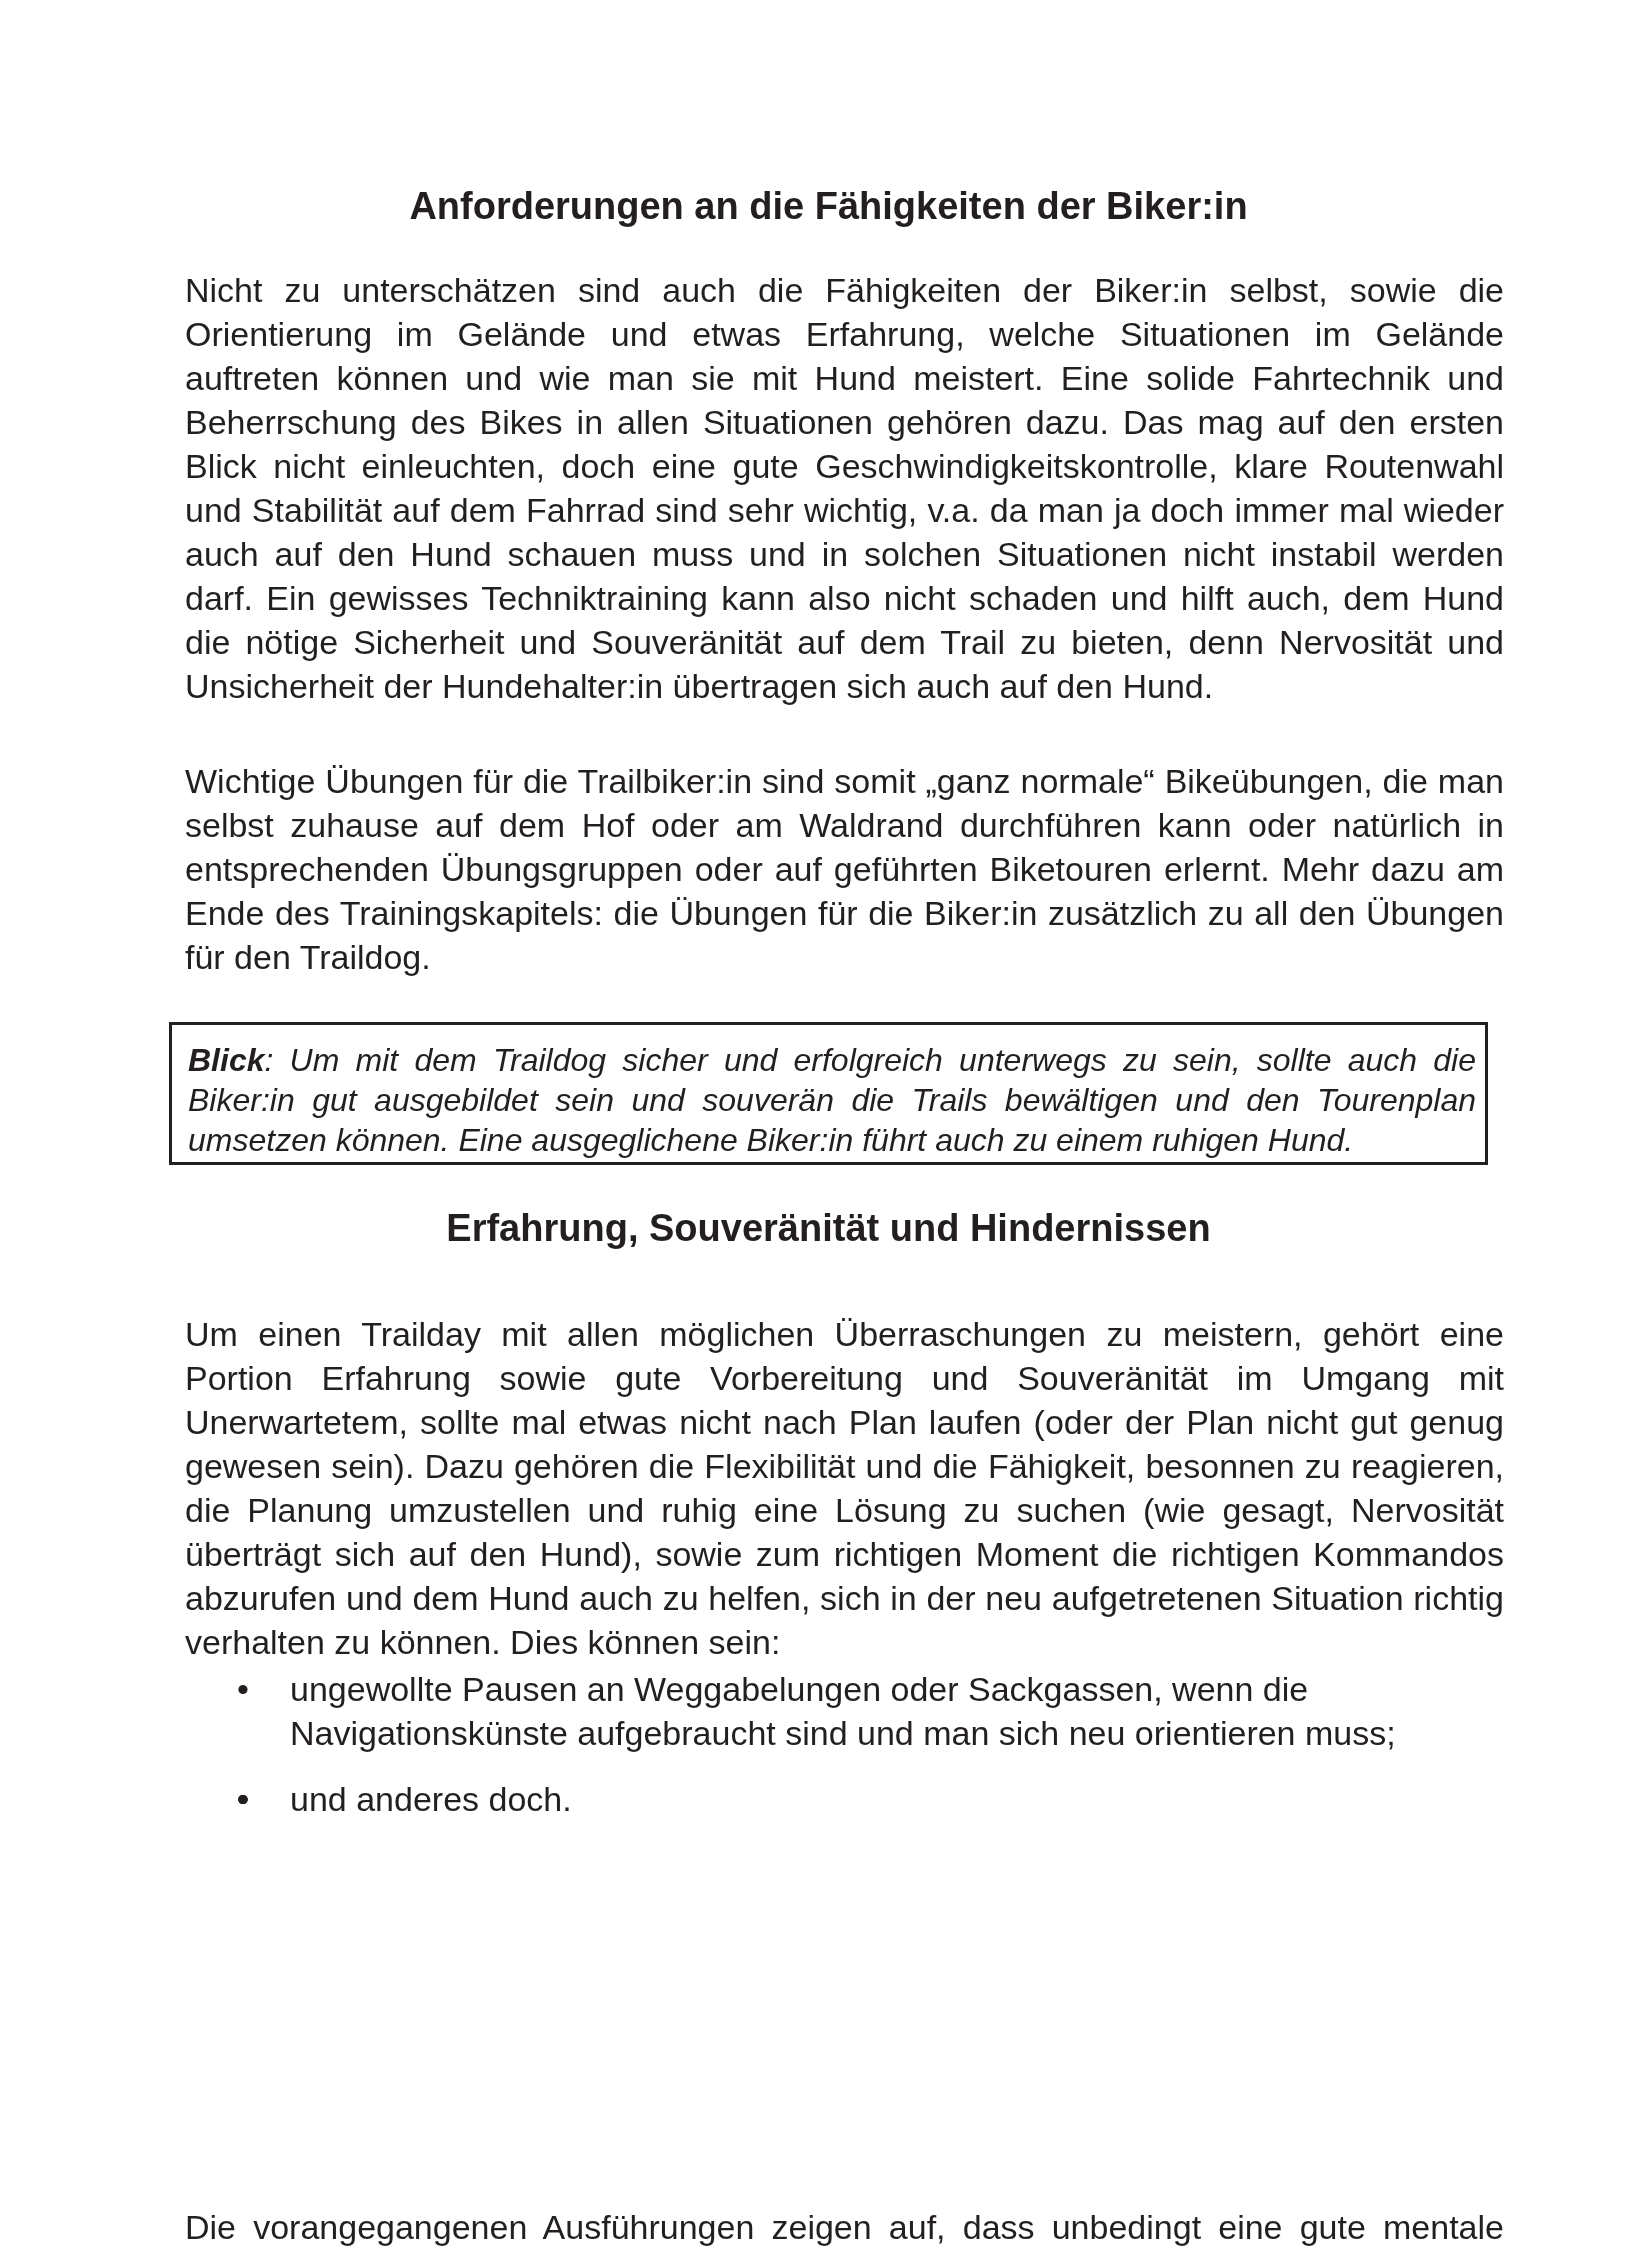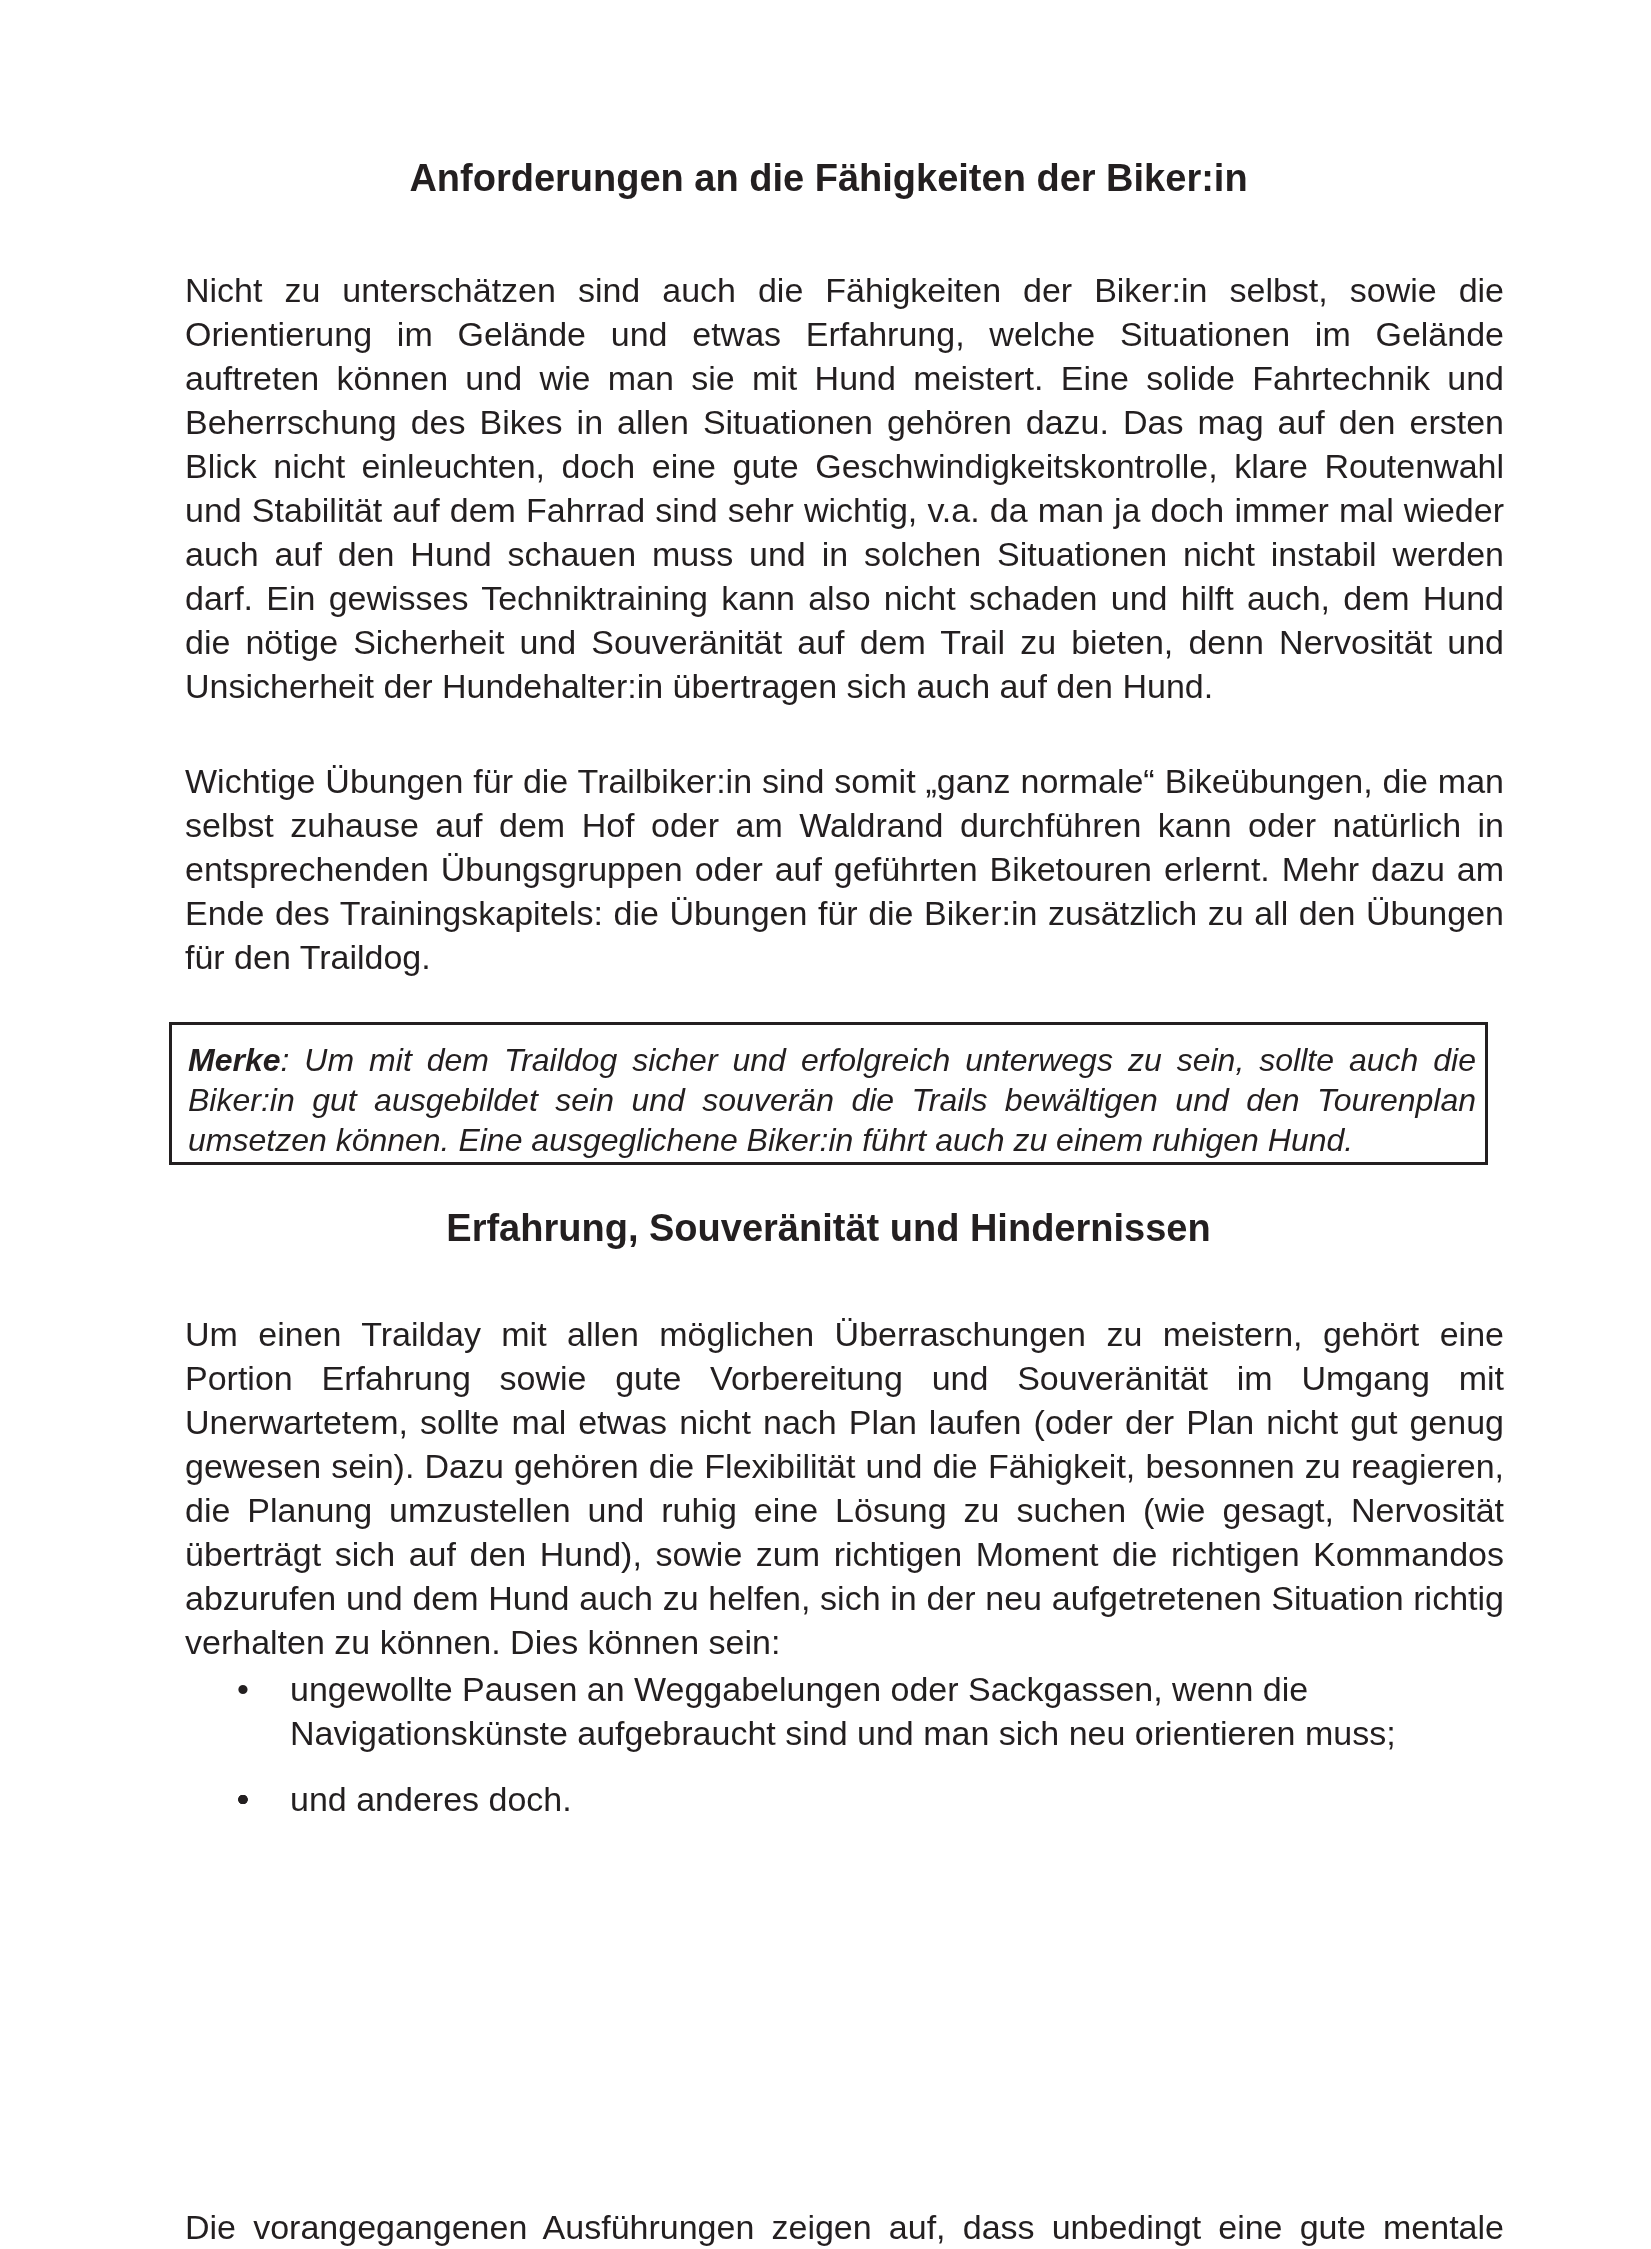--- a/index.html
+++ b/index.html
@@ -5,21 +5,21 @@
     html, body { margin: 0; padding: 0; background: #ffffff; }
     body {
       width: 1652px; height: 2494px; position: relative; overflow: hidden;
       font-family: "Liberation Sans", sans-serif; color: #231f20;
     }
     .page { position: absolute; left: 169px; top: 0; width: 1319px; }
     .heading {
       font-weight: bold; font-size: 38px; text-align: center; margin: 0;
       position: absolute; left: 0; width: 1319px; line-height: 45px;
     }
-    #h1 { top: 156px; text-align: center; }
+    #h1 { top: 184px; text-align: center; }
     #h2 { top: 1206px; }
     .para {
       position: absolute; left: 0; width: 1319px; margin: 16px;
       font-size: 34px; line-height: 44px; text-align: justify;
       text-align-last: left;
     }
     #p1 { top: 252px; }
     #p2 { top: 743px; }
     #p3 { top: 1296px; }
     #p4 { top: 2189px; }
@@ -48,21 +48,21 @@
 </head>
 <body>
 
 <div class="page">
   <h2 id="h1" class="heading">Anforderungen an die Fähigkeiten der Biker:in</h2>
 
   <p id="p1" class="para">Nicht zu unterschätzen sind auch die Fähigkeiten der Biker:in selbst, sowie die Orientierung im Gelände und etwas Erfahrung, welche Situationen im Gelände auftreten können und wie man sie mit Hund meistert. Eine solide Fahrtechnik und Beherrschung des Bikes in allen Situationen gehören dazu. Das mag auf den ersten Blick nicht einleuchten, doch eine gute Geschwindigkeitskontrolle, klare Routenwahl und Stabilität auf dem Fahrrad sind sehr wichtig, v.a. da man ja doch immer mal wieder auch auf den Hund schauen muss und in solchen Situationen nicht instabil werden darf. Ein gewisses Techniktraining kann also nicht schaden und hilft auch, dem Hund die nötige Sicherheit und Souveränität auf dem Trail zu bieten, denn Nervosität und Unsicherheit der Hundehalter:in übertragen sich auch auf den Hund.</p>
   <p id="p2" class="para">Wichtige Übungen für die Trailbiker:in sind somit „ganz normale“ Bikeübungen, die man selbst zuhause auf dem Hof oder am Waldrand durchführen kann oder natürlich in entsprechenden Übungsgruppen oder auf geführten Biketouren erlernt. Mehr dazu am Ende des Trainingskapitels: die Übungen für die Biker:in zusätzlich zu all den Übungen für den Traildog.</p>
 
   <div class="note-box">
-    <p class="note-text"><span class="note-label">Merke</span><span>: Um mit dem Traildog sicher und erfolgreich unterwegs zu sein, sollte auch die Biker:in gut ausgebildet sein und souverän die Trails bewältigen und den Tourenplan umsetzen können. Eine ausgeglichene Biker:in führt auch zu einem ruhigen Hund.</span></p>
+    <p class="note-text"><span class="note-label">Blick</span><span>: Um mit dem Traildog sicher und erfolgreich unterwegs zu sein, sollte auch die Biker:in gut ausgebildet sein und souverän die Trails bewältigen und den Tourenplan umsetzen können. Eine ausgeglichene Biker:in führt auch zu einem ruhigen Hund.</span></p>
   </div>
 
   <h2 id="h2" class="heading">Erfahrung, Souveränität und Hindernissen</h2>
 
   <p id="p3" class="para">Um einen Trailday mit allen möglichen Überraschungen zu meistern, gehört eine Portion Erfahrung sowie gute Vorbereitung und Souveränität im Umgang mit Unerwartetem, sollte mal etwas nicht nach Plan laufen (oder der Plan nicht gut genug gewesen sein). Dazu gehören die Flexibilität und die Fähigkeit, besonnen zu reagieren, die Planung umzustellen und ruhig eine Lösung zu suchen (wie gesagt, Nervosität überträgt sich auf den Hund), sowie zum richtigen Moment die richtigen Kommandos abzurufen und dem Hund auch zu helfen, sich in der neu aufgetretenen Situation richtig verhalten zu können. Dies können sein:</p>
 
   <ul class="list">
     <li class="list-item"><span class="bullet">•</span><span>ungewollte Pausen an Weggabelungen oder Sackgassen, wenn die Navigationskünste aufgebraucht sind und man sich neu orientieren muss;</span></li>
     <li class="list-item"><span class="bullet">•</span></li>
     <li class="list-item"><span class="bullet">•</span></li>

